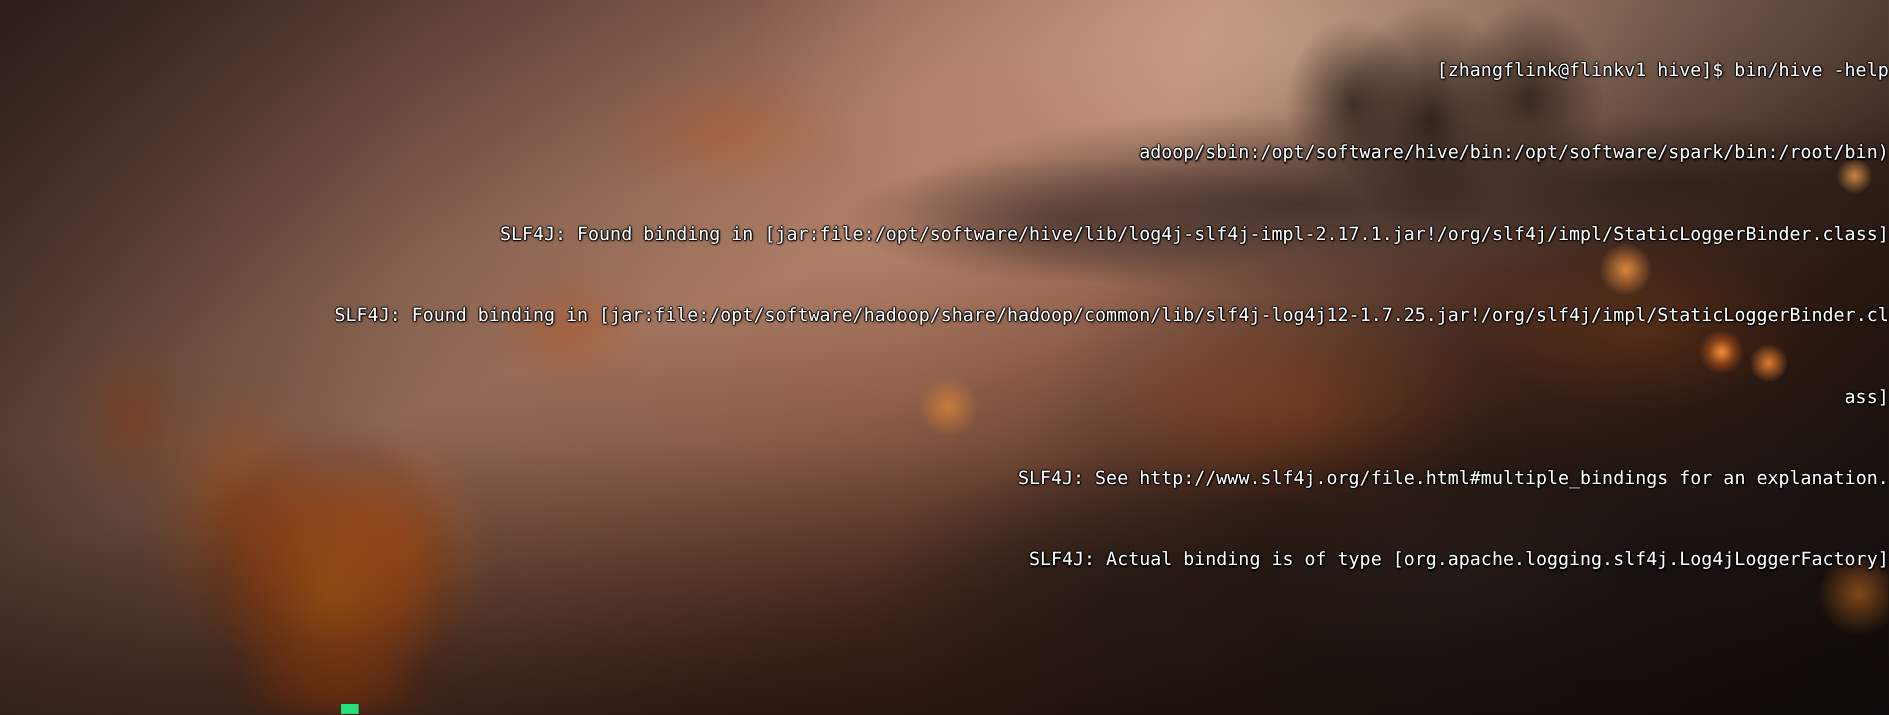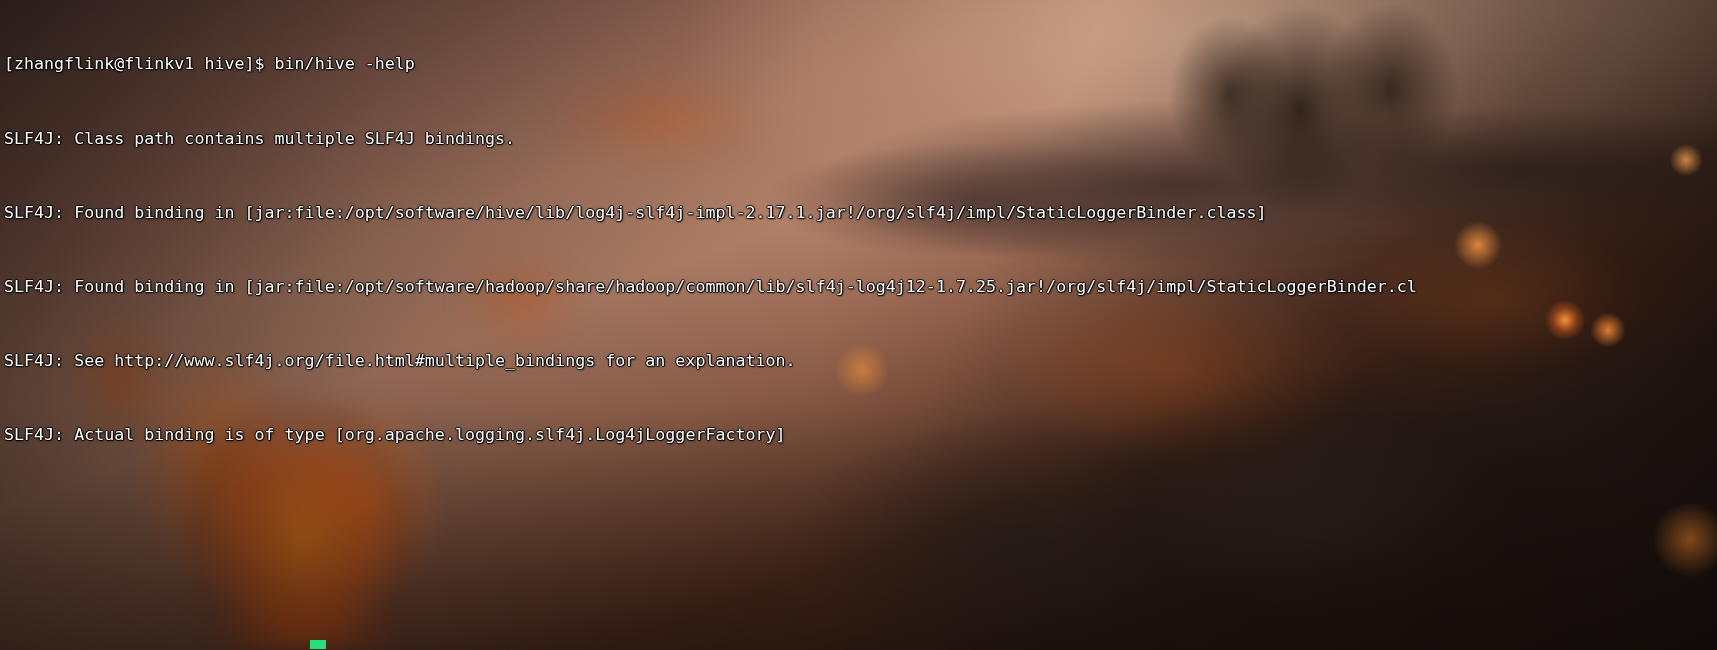--- a/index.html
+++ b/index.html
@@ -104,20 +104,21 @@
     color: #ffffff;
     white-space: pre;
     letter-spacing: 0.03px;
     text-shadow:
       0 0 1px rgba(0,0,0,0.95),
       1px 0 1px rgba(0,0,0,0.85),
       -1px 0 1px rgba(0,0,0,0.85),
       0 1px 1px rgba(0,0,0,0.85),
       0 -1px 1px rgba(0,0,0,0.85),
       1px 1px 2px rgba(0,0,0,0.75);
+    text-align: right;
   }
   .line {
     height: 24.7px;
     white-space: pre;
   }
   .cursor {
     position: absolute;
     left: 310px;
     top: 640px;
     width: 16px;
@@ -135,23 +136,24 @@
     <div class="wp-layer hills"></div>
     <div class="wp-layer trees"></div>
     <div class="wp-layer roofs"></div>
     <div class="wp-layer lanterns"></div>
     <div class="wp-layer flame"></div>
     <div class="wp-layer vignette"></div>
   </div>
 
   <div class="screen">
     <div class="line">[zhangflink@flinkv1 hive]$ bin/hive -help</div>
-    <div class="line">SLF4J: Class path contains multiple SLF4J bindings.</div>
+    <div class="line">adoop/sbin:/opt/software/hive/bin:/opt/software/spark/bin:/root/bin)</div>
     <div class="line">SLF4J: Found binding in [jar:file:/opt/software/hive/lib/log4j-slf4j-impl-2.17.1.jar!/org/slf4j/impl/StaticLoggerBinder.class]</div>
     <div class="line">SLF4J: Found binding in [jar:file:/opt/software/hadoop/share/hadoop/common/lib/slf4j-log4j12-1.7.25.jar!/org/slf4j/impl/StaticLoggerBinder.cl</div>
+    <div class="line">ass]</div>
     <div class="line">SLF4J: See http://www.slf4j.org/file.html#multiple_bindings for an explanation.</div>
     <div class="line">SLF4J: Actual binding is of type [org.apache.logging.slf4j.Log4jLoggerFactory]</div>
     
     
     
     
     
     
     
     

